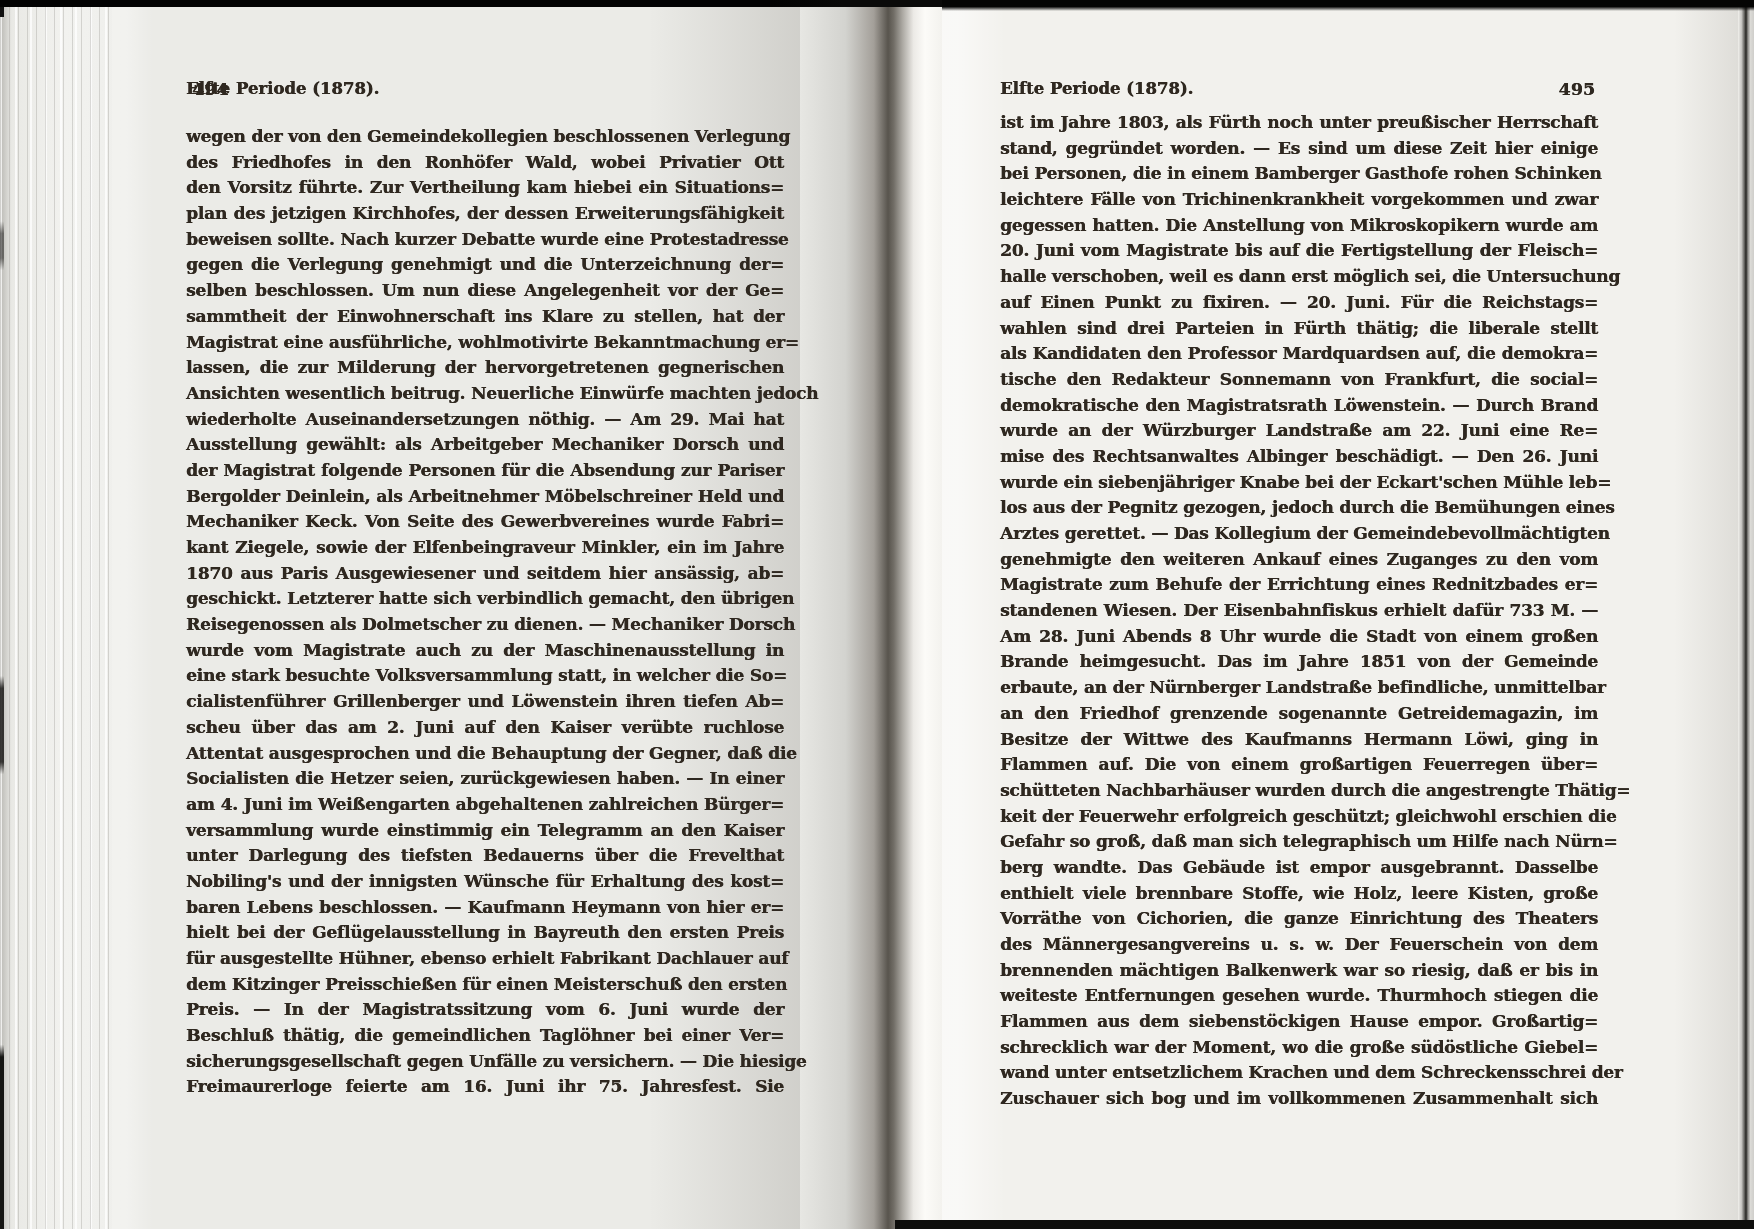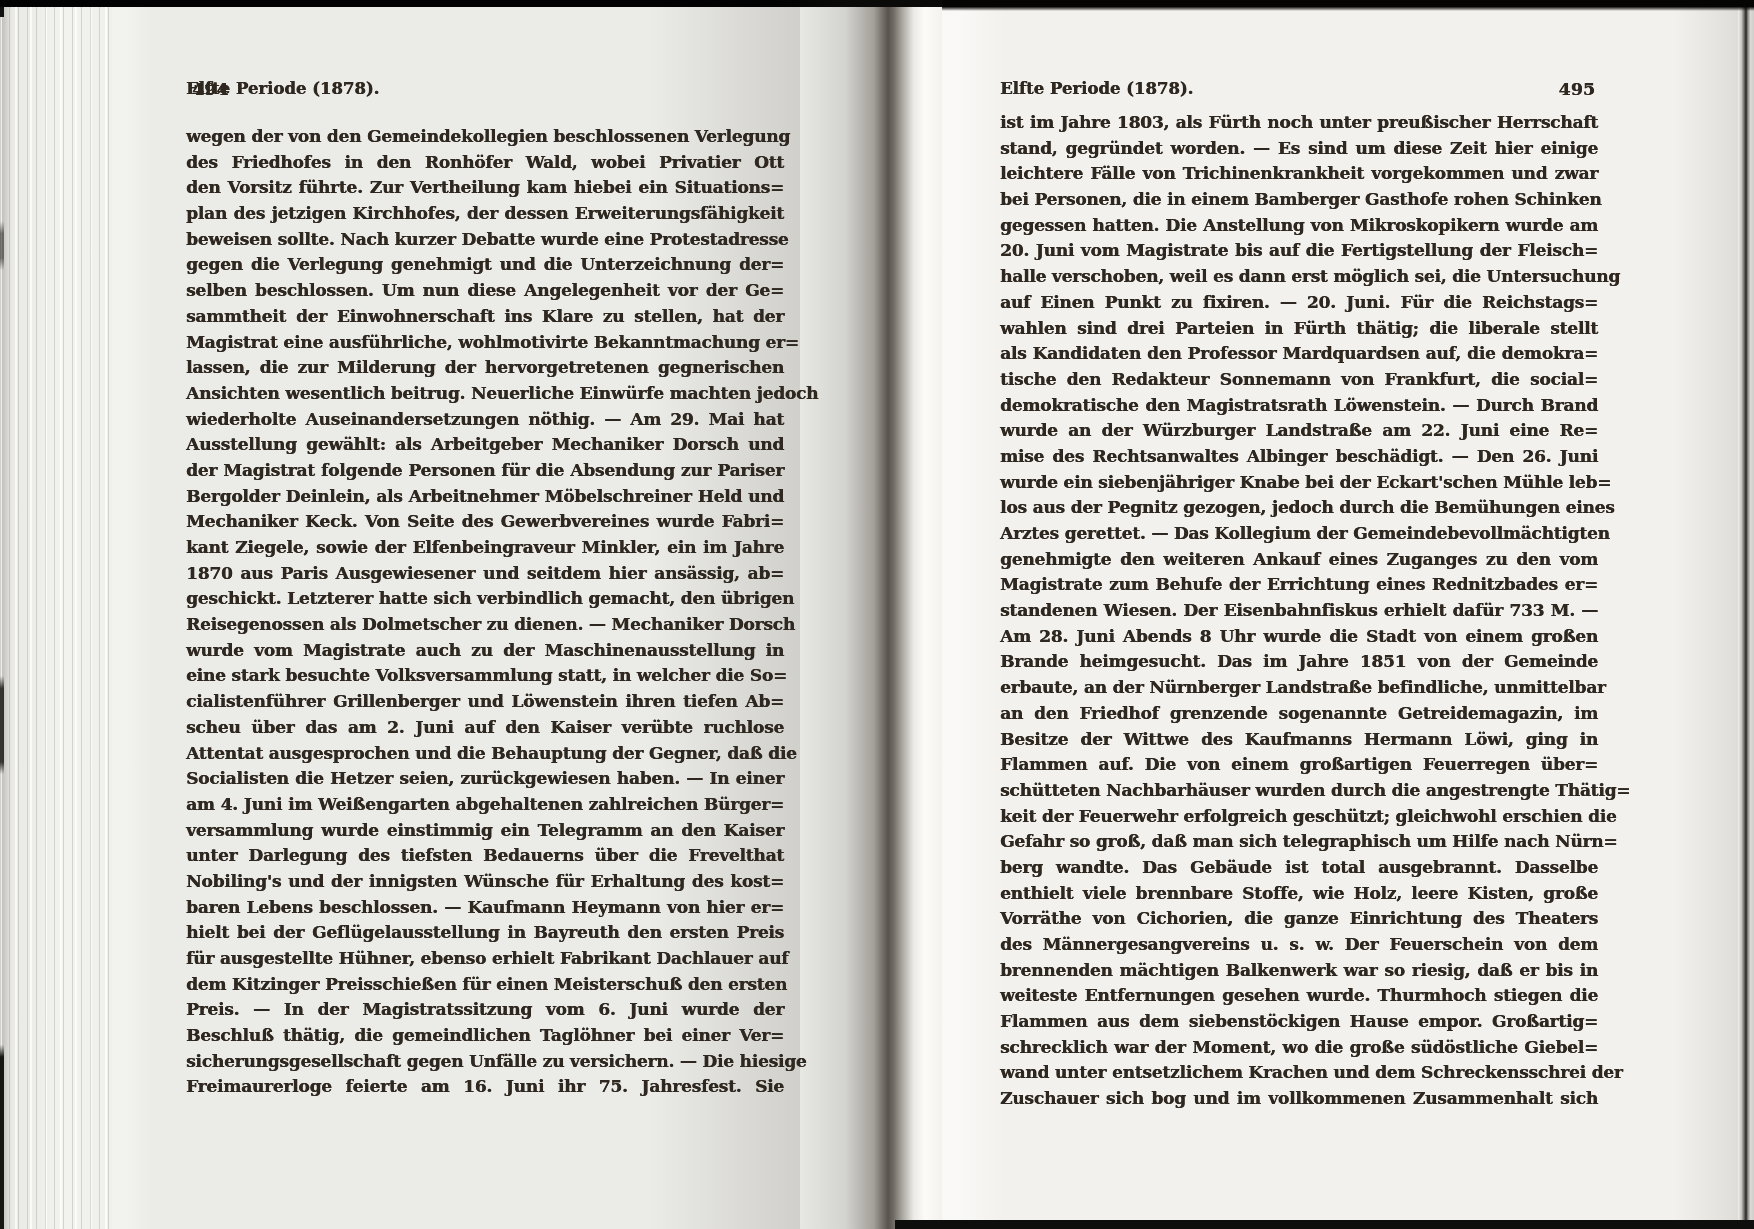--- a/index.html
+++ b/index.html
@@ -223,22 +223,22 @@
   </div>
 
   <div class="col col-right">
     <div class="page-header">
       <span class="pagenum">495</span>
       <span class="running-title">Elfte Periode (1878).</span>
     </div>
     <div class="page-body">
         <div class="text-line">ist im Jahre 1803, als Fürth noch unter preußischer Herrschaft</div>
         <div class="text-line">stand, gegründet worden. — Es sind um diese Zeit hier einige</div>
+        <div class="text-line">bei Personen, die in einem Bamberger Gasthofe rohen Schinken</div>
         <div class="text-line">leichtere Fälle von Trichinenkrankheit vorgekommen und zwar</div>
-        <div class="text-line">bei Personen, die in einem Bamberger Gasthofe rohen Schinken</div>
         <div class="text-line">gegessen hatten. Die Anstellung von Mikroskopikern wurde am</div>
         <div class="text-line">20. Juni vom Magistrate bis auf die Fertigstellung der Fleisch=</div>
         <div class="text-line">halle verschoben, weil es dann erst möglich sei, die Untersuchung</div>
         <div class="text-line">auf Einen Punkt zu fixiren. — 20. Juni. Für die Reichstags=</div>
         <div class="text-line">wahlen sind drei Parteien in Fürth thätig; die liberale stellt</div>
         <div class="text-line">als Kandidaten den Professor Mardquardsen auf, die demokra=</div>
         <div class="text-line">tische den Redakteur Sonnemann von Frankfurt, die social=</div>
         <div class="text-line">demokratische den Magistratsrath Löwenstein. — Durch Brand</div>
         <div class="text-line">wurde an der Würzburger Landstraße am 22. Juni eine Re=</div>
         <div class="text-line">mise des Rechtsanwaltes Albinger beschädigt. — Den 26. Juni</div>
@@ -250,21 +250,21 @@
         <div class="text-line">standenen Wiesen. Der Eisenbahnfiskus erhielt dafür 733 M. —</div>
         <div class="text-line">Am 28. Juni Abends 8 Uhr wurde die Stadt von einem großen</div>
         <div class="text-line">Brande heimgesucht. Das im Jahre 1851 von der Gemeinde</div>
         <div class="text-line">erbaute, an der Nürnberger Landstraße befindliche, unmittelbar</div>
         <div class="text-line">an den Friedhof grenzende sogenannte Getreidemagazin, im</div>
         <div class="text-line">Besitze der Wittwe des Kaufmanns Hermann Löwi, ging in</div>
         <div class="text-line">Flammen auf. Die von einem großartigen Feuerregen über=</div>
         <div class="text-line">schütteten Nachbarhäuser wurden durch die angestrengte Thätig=</div>
         <div class="text-line">keit der Feuerwehr erfolgreich geschützt; gleichwohl erschien die</div>
         <div class="text-line">Gefahr so groß, daß man sich telegraphisch um Hilfe nach Nürn=</div>
-        <div class="text-line">berg wandte. Das Gebäude ist total ausgebrannt. Dasselbe</div>
+        <div class="text-line">berg wandte. Das Gebäude ist empor ausgebrannt. Dasselbe</div>
         <div class="text-line">enthielt viele brennbare Stoffe, wie Holz, leere Kisten, große</div>
         <div class="text-line">Vorräthe von Cichorien, die ganze Einrichtung des Theaters</div>
         <div class="text-line">des Männergesangvereins u. s. w. Der Feuerschein von dem</div>
         <div class="text-line">brennenden mächtigen Balkenwerk war so riesig, daß er bis in</div>
         <div class="text-line">weiteste Entfernungen gesehen wurde. Thurmhoch stiegen die</div>
         <div class="text-line">Flammen aus dem siebenstöckigen Hause empor. Großartig=</div>
         <div class="text-line">schrecklich war der Moment, wo die große südöstliche Giebel=</div>
         <div class="text-line">wand unter entsetzlichem Krachen und dem Schreckensschrei der</div>
         <div class="text-line">Zuschauer sich bog und im vollkommenen Zusammenhalt sich</div>
       </div>

